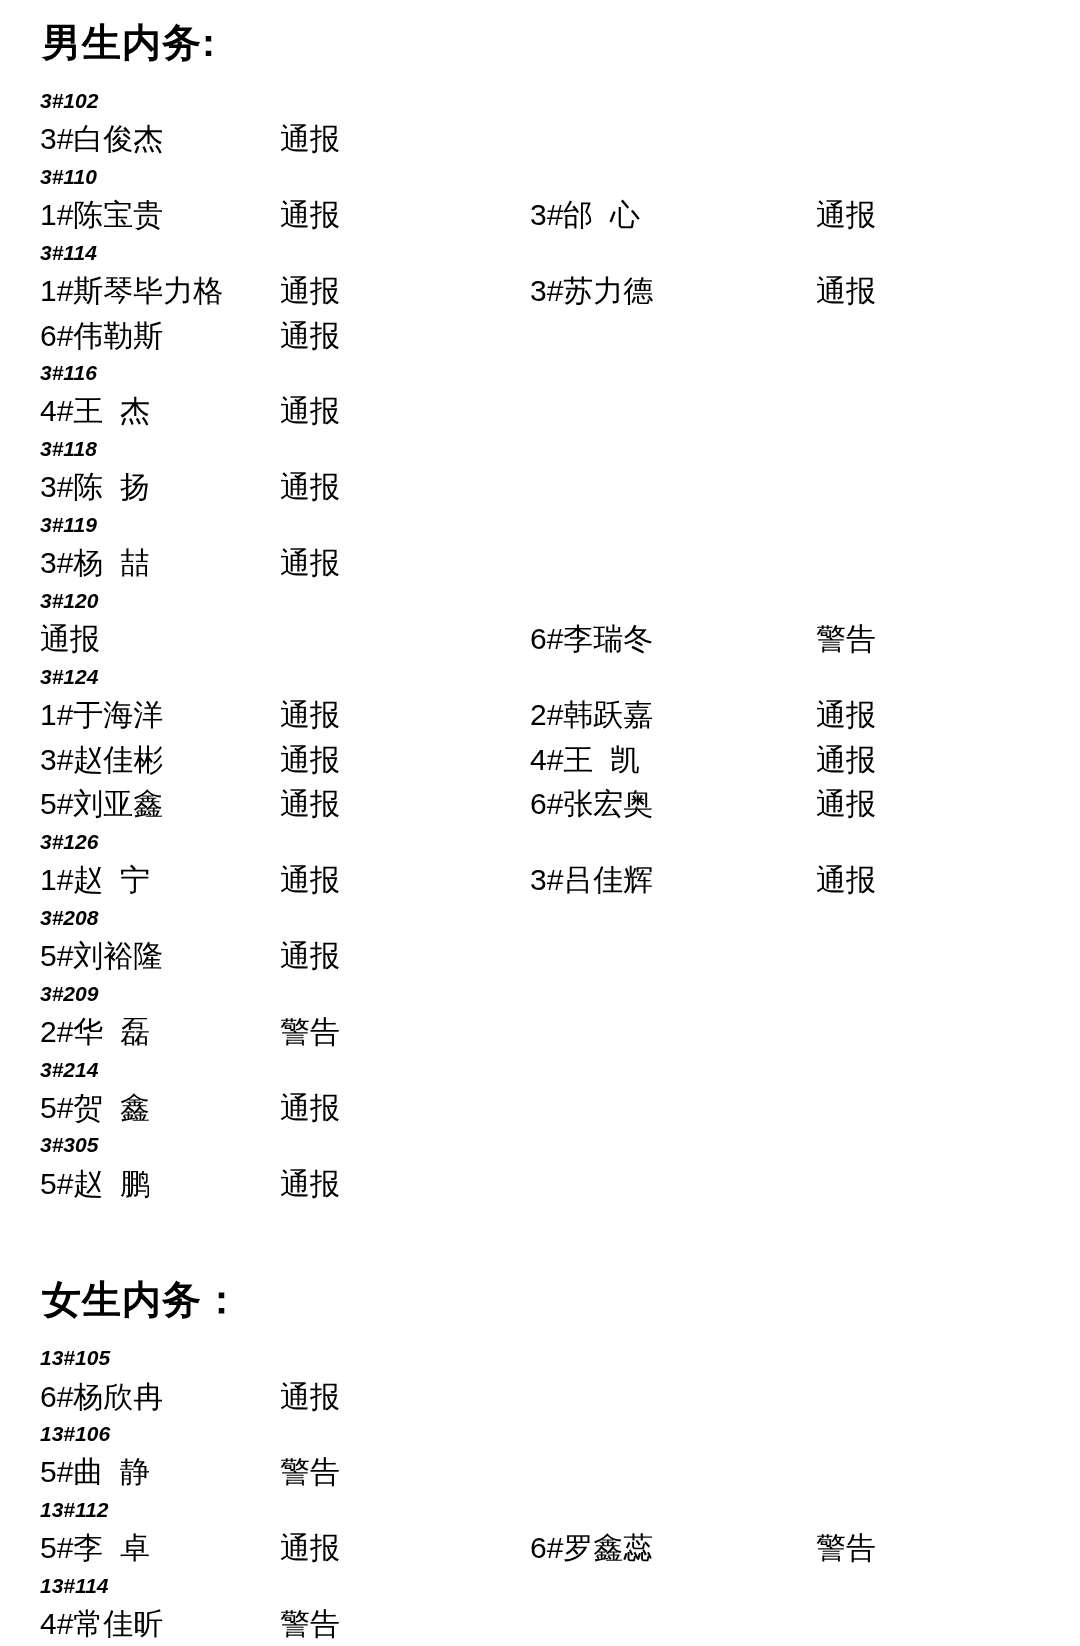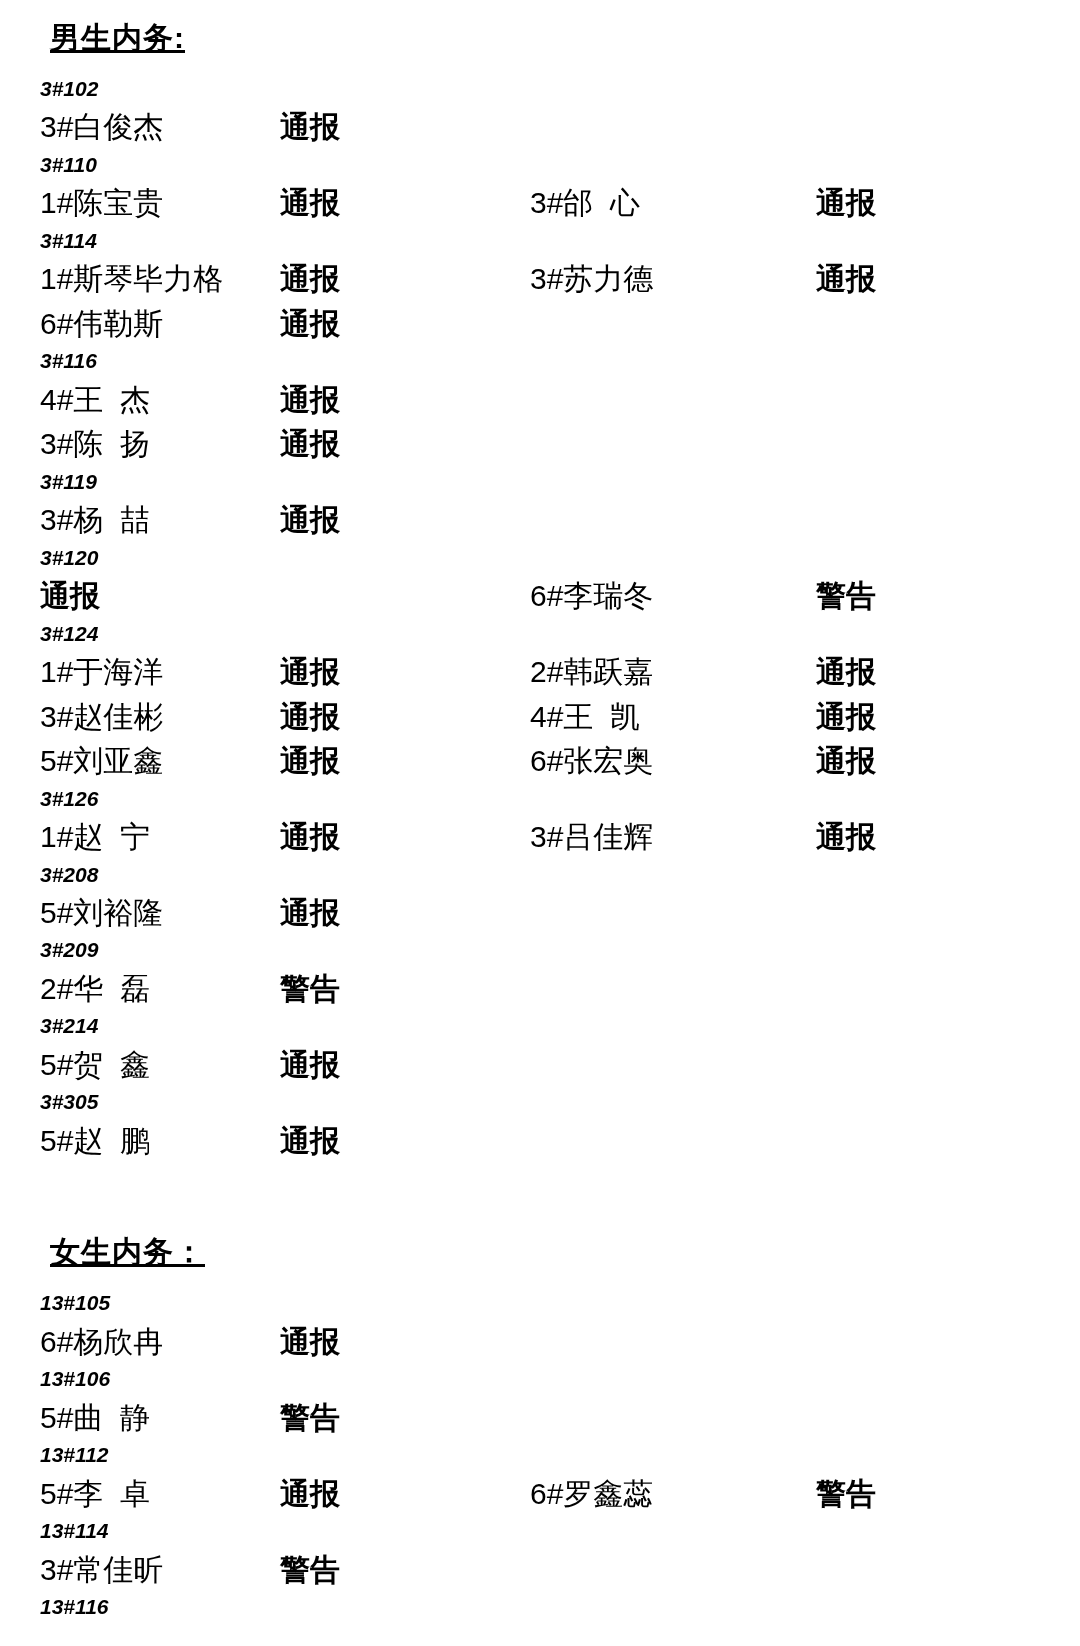--- a/index.html
+++ b/index.html
@@ -17,26 +17,25 @@
     width: 1080px;
     min-height: 1646px;
     box-sizing: border-box;
     padding: 10px 40px 0 40px;
     position: relative;
   }
   .section {
     margin-bottom: 0;
   }
   .section-title {
-    font-size: 30px;
+    font-size: 39px;
     font-weight: bold;
     letter-spacing: 1px;
-    margin: 8px 0 16px 10px;
+    margin: 8px 0 16px 2px;
     line-height: 1.3;
-    text-decoration: underline;
   }
   .section-gap {
     height: 62px;
   }
   .room-block {
     margin: 0;
   }
   .room-number {
     font-size: 21px;
     font-weight: bold;
@@ -70,21 +69,20 @@
   }
   .person {
     width: 240px;
     flex: 0 0 240px;
     white-space: pre;
   }
   .punish {
     width: 200px;
     flex: 0 0 200px;
     white-space: pre;
-    font-weight: bold;
   }
   .empty-cell {
     width: 490px;
     flex: 0 0 490px;
   }
 </style>
 </head>
 <body>
 
 <div class="page">
@@ -138,20 +136,21 @@
           <div class="room-number">3#116</div>
           <div class="entry-row">
             <div class="cell cell-a">
               <span class="person">4#王  杰</span>
               <span class="punish">通报</span>
             </div>
             <div class="empty-cell"></div>
           </div>
         </div>
         <div class="room-block">
+          <div class="room-number">3#118</div>
           <div class="entry-row">
             <div class="cell cell-a">
               <span class="person">3#陈  扬</span>
               <span class="punish">通报</span>
             </div>
             <div class="empty-cell"></div>
           </div>
         </div>
         <div class="room-block">
           <div class="room-number">3#119</div>
@@ -295,21 +294,21 @@
             <div class="cell cell-b">
               <span class="person">6#罗鑫蕊</span>
               <span class="punish">警告</span>
             </div>
           </div>
         </div>
         <div class="room-block">
           <div class="room-number">13#114</div>
           <div class="entry-row">
             <div class="cell cell-a">
-              <span class="person">3#常佳昕</span>
+              <span class="person">4#常佳昕</span>
               <span class="punish">警告</span>
             </div>
             <div class="empty-cell"></div>
           </div>
         </div>
         <div class="room-block">
           <div class="room-number">13#116</div>
         </div>
       </div>
     </div>

